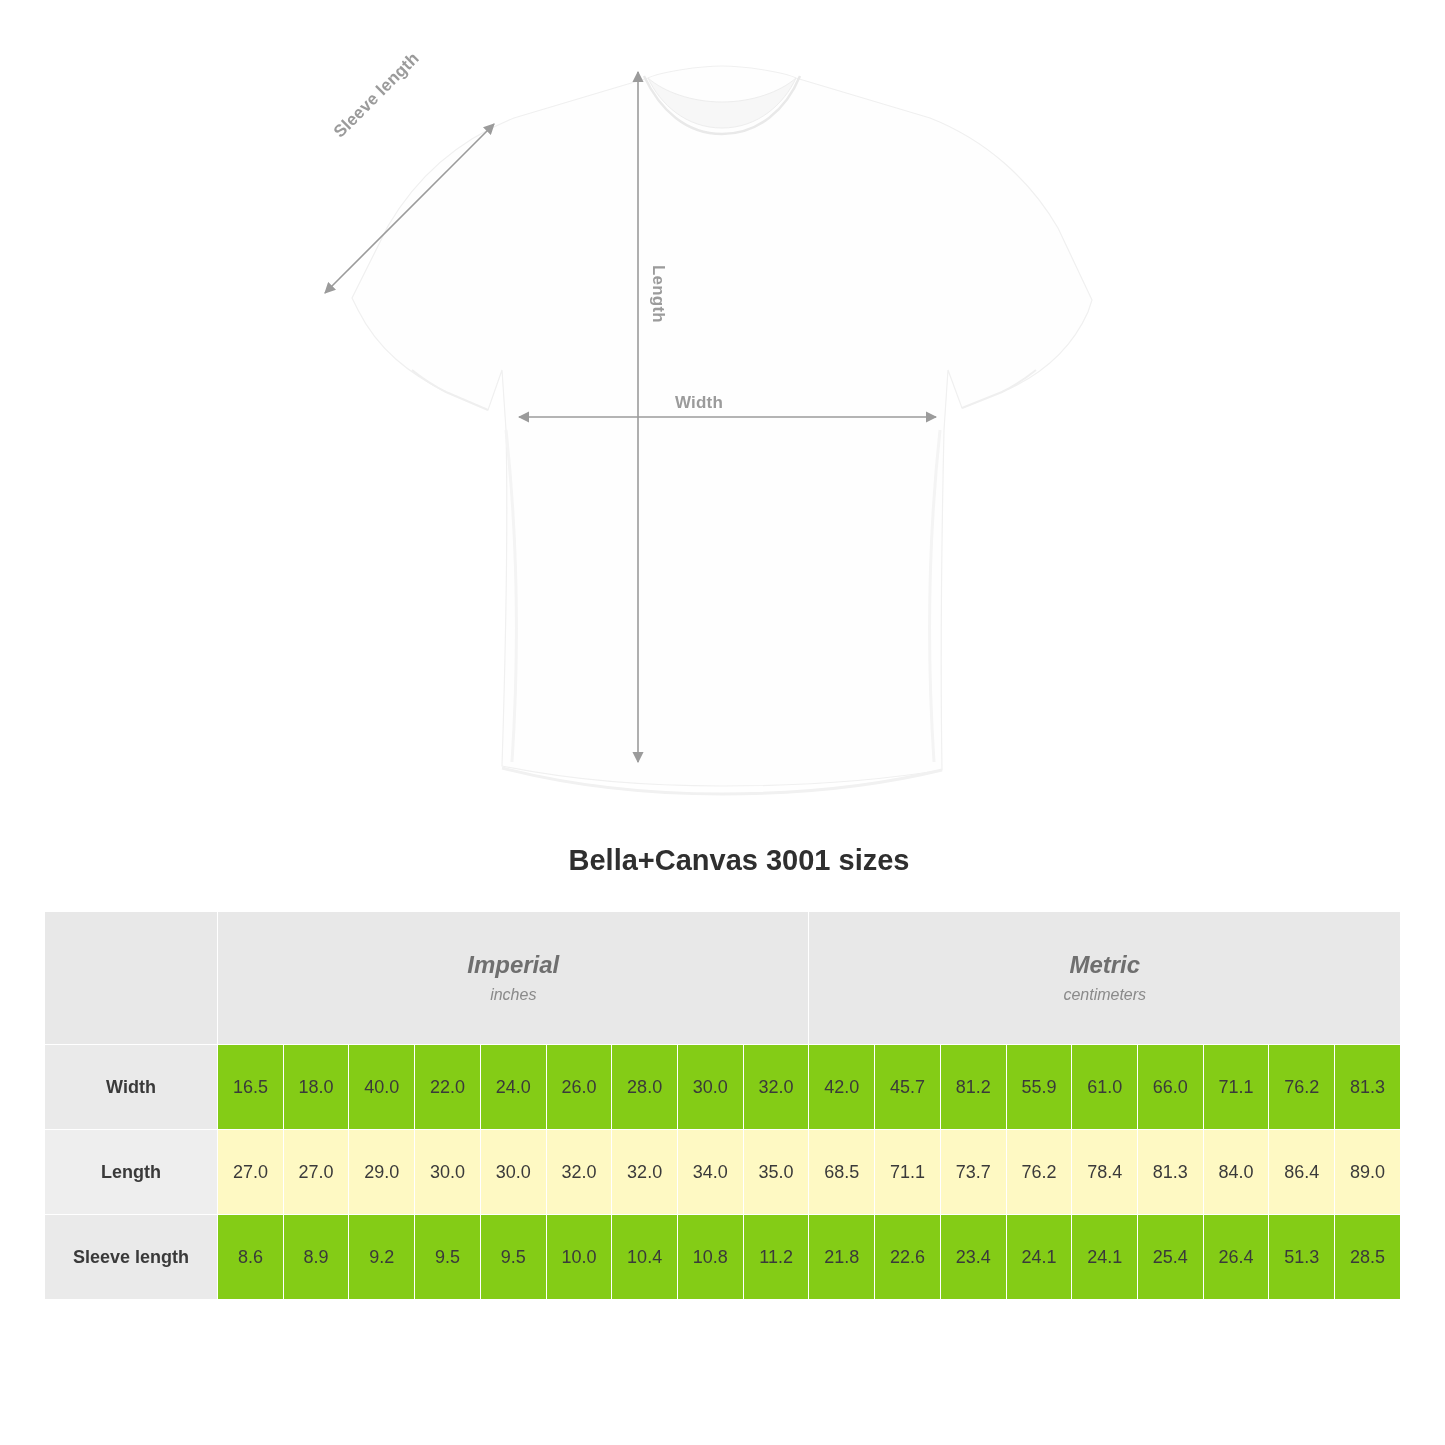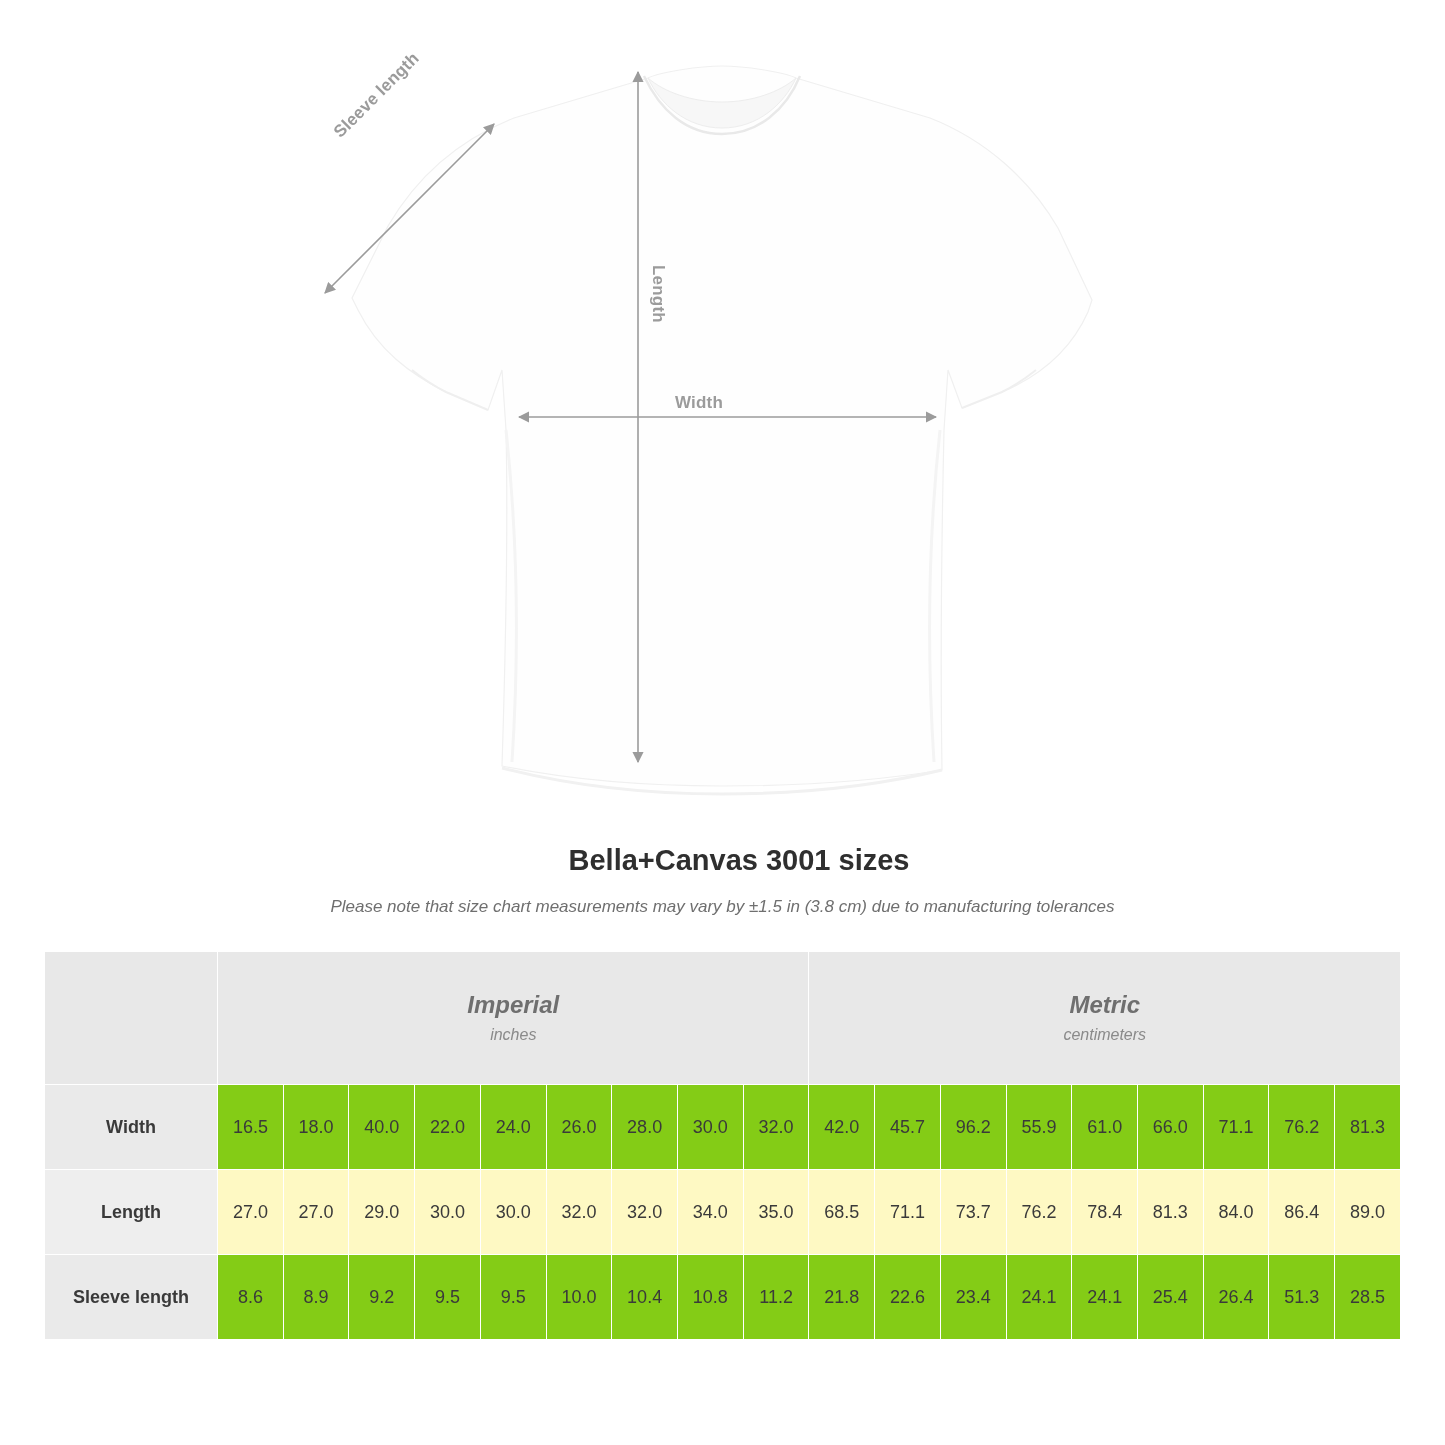--- a/index.html
+++ b/index.html
@@ -209,21 +209,20 @@
       <line x1="494" y1="124" x2="325" y2="293" stroke="#9b9b9b" stroke-width="1.6" marker-start="url(#arrowStart)" marker-end="url(#arrowEnd)"></line>
     </svg>
 
     <div class="dim-label label-length">Length</div>
     <div class="dim-label label-width">Width</div>
     <div class="dim-label label-sleeve">Sleeve length</div>
   </div>
 
   <div class="title-block">
     <h1 class="chart-title">Bella+Canvas 3001 sizes</h1>
-    <p class="chart-note">Please note that size chart measurements may vary by ±1.5 in (3.8 cm) due to manufacturing tolerances</p>
   </div>
 
   <div class="table-wrap">
     <table class="size-table">
       <colgroup>
         <col class="c-label">
         <col class="c-val">
           <col class="c-val">
           <col class="c-val">
           <col class="c-val">
@@ -263,21 +262,21 @@
           <td>18.0</td>
           <td>40.0</td>
           <td>22.0</td>
           <td>24.0</td>
           <td>26.0</td>
           <td>28.0</td>
           <td>30.0</td>
           <td>32.0</td>
           <td>42.0</td>
           <td>45.7</td>
-          <td>96.2</td>
+          <td>81.2</td>
           <td>55.9</td>
           <td>61.0</td>
           <td>66.0</td>
           <td>71.1</td>
           <td>76.2</td>
           <td>81.3</td>
         </tr>
 
         <tr class="data-row">
           <td class="rowlabel">Length</td>

